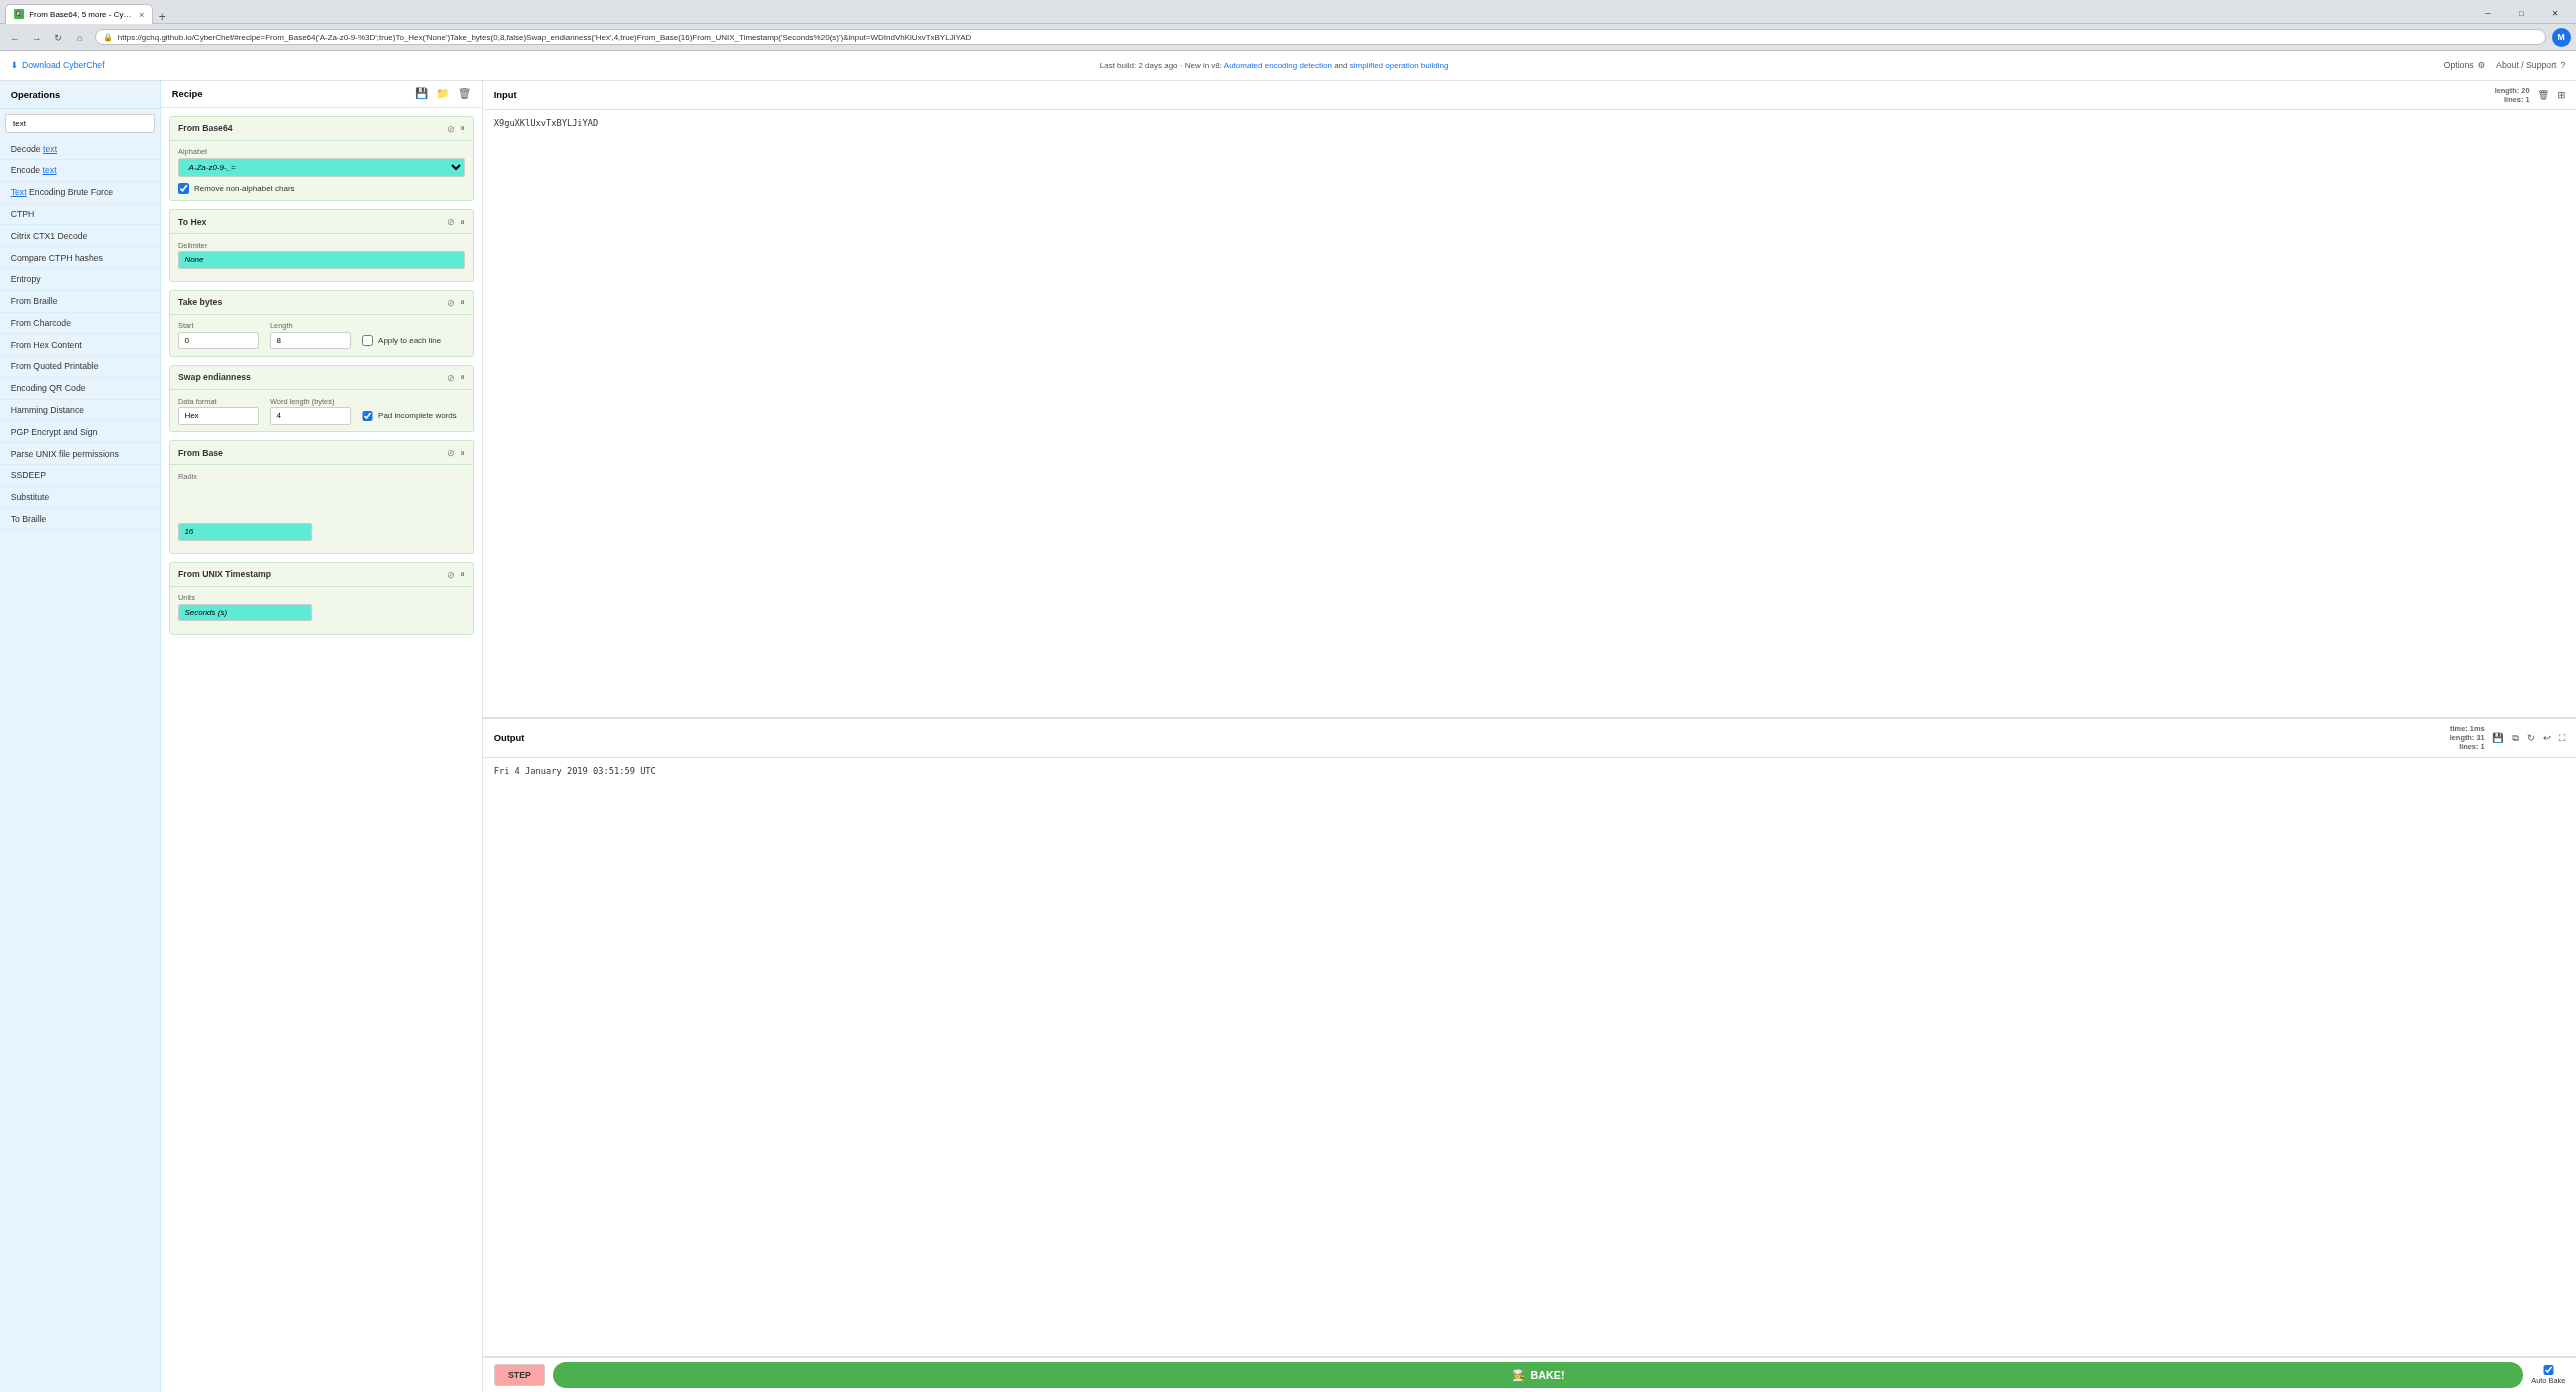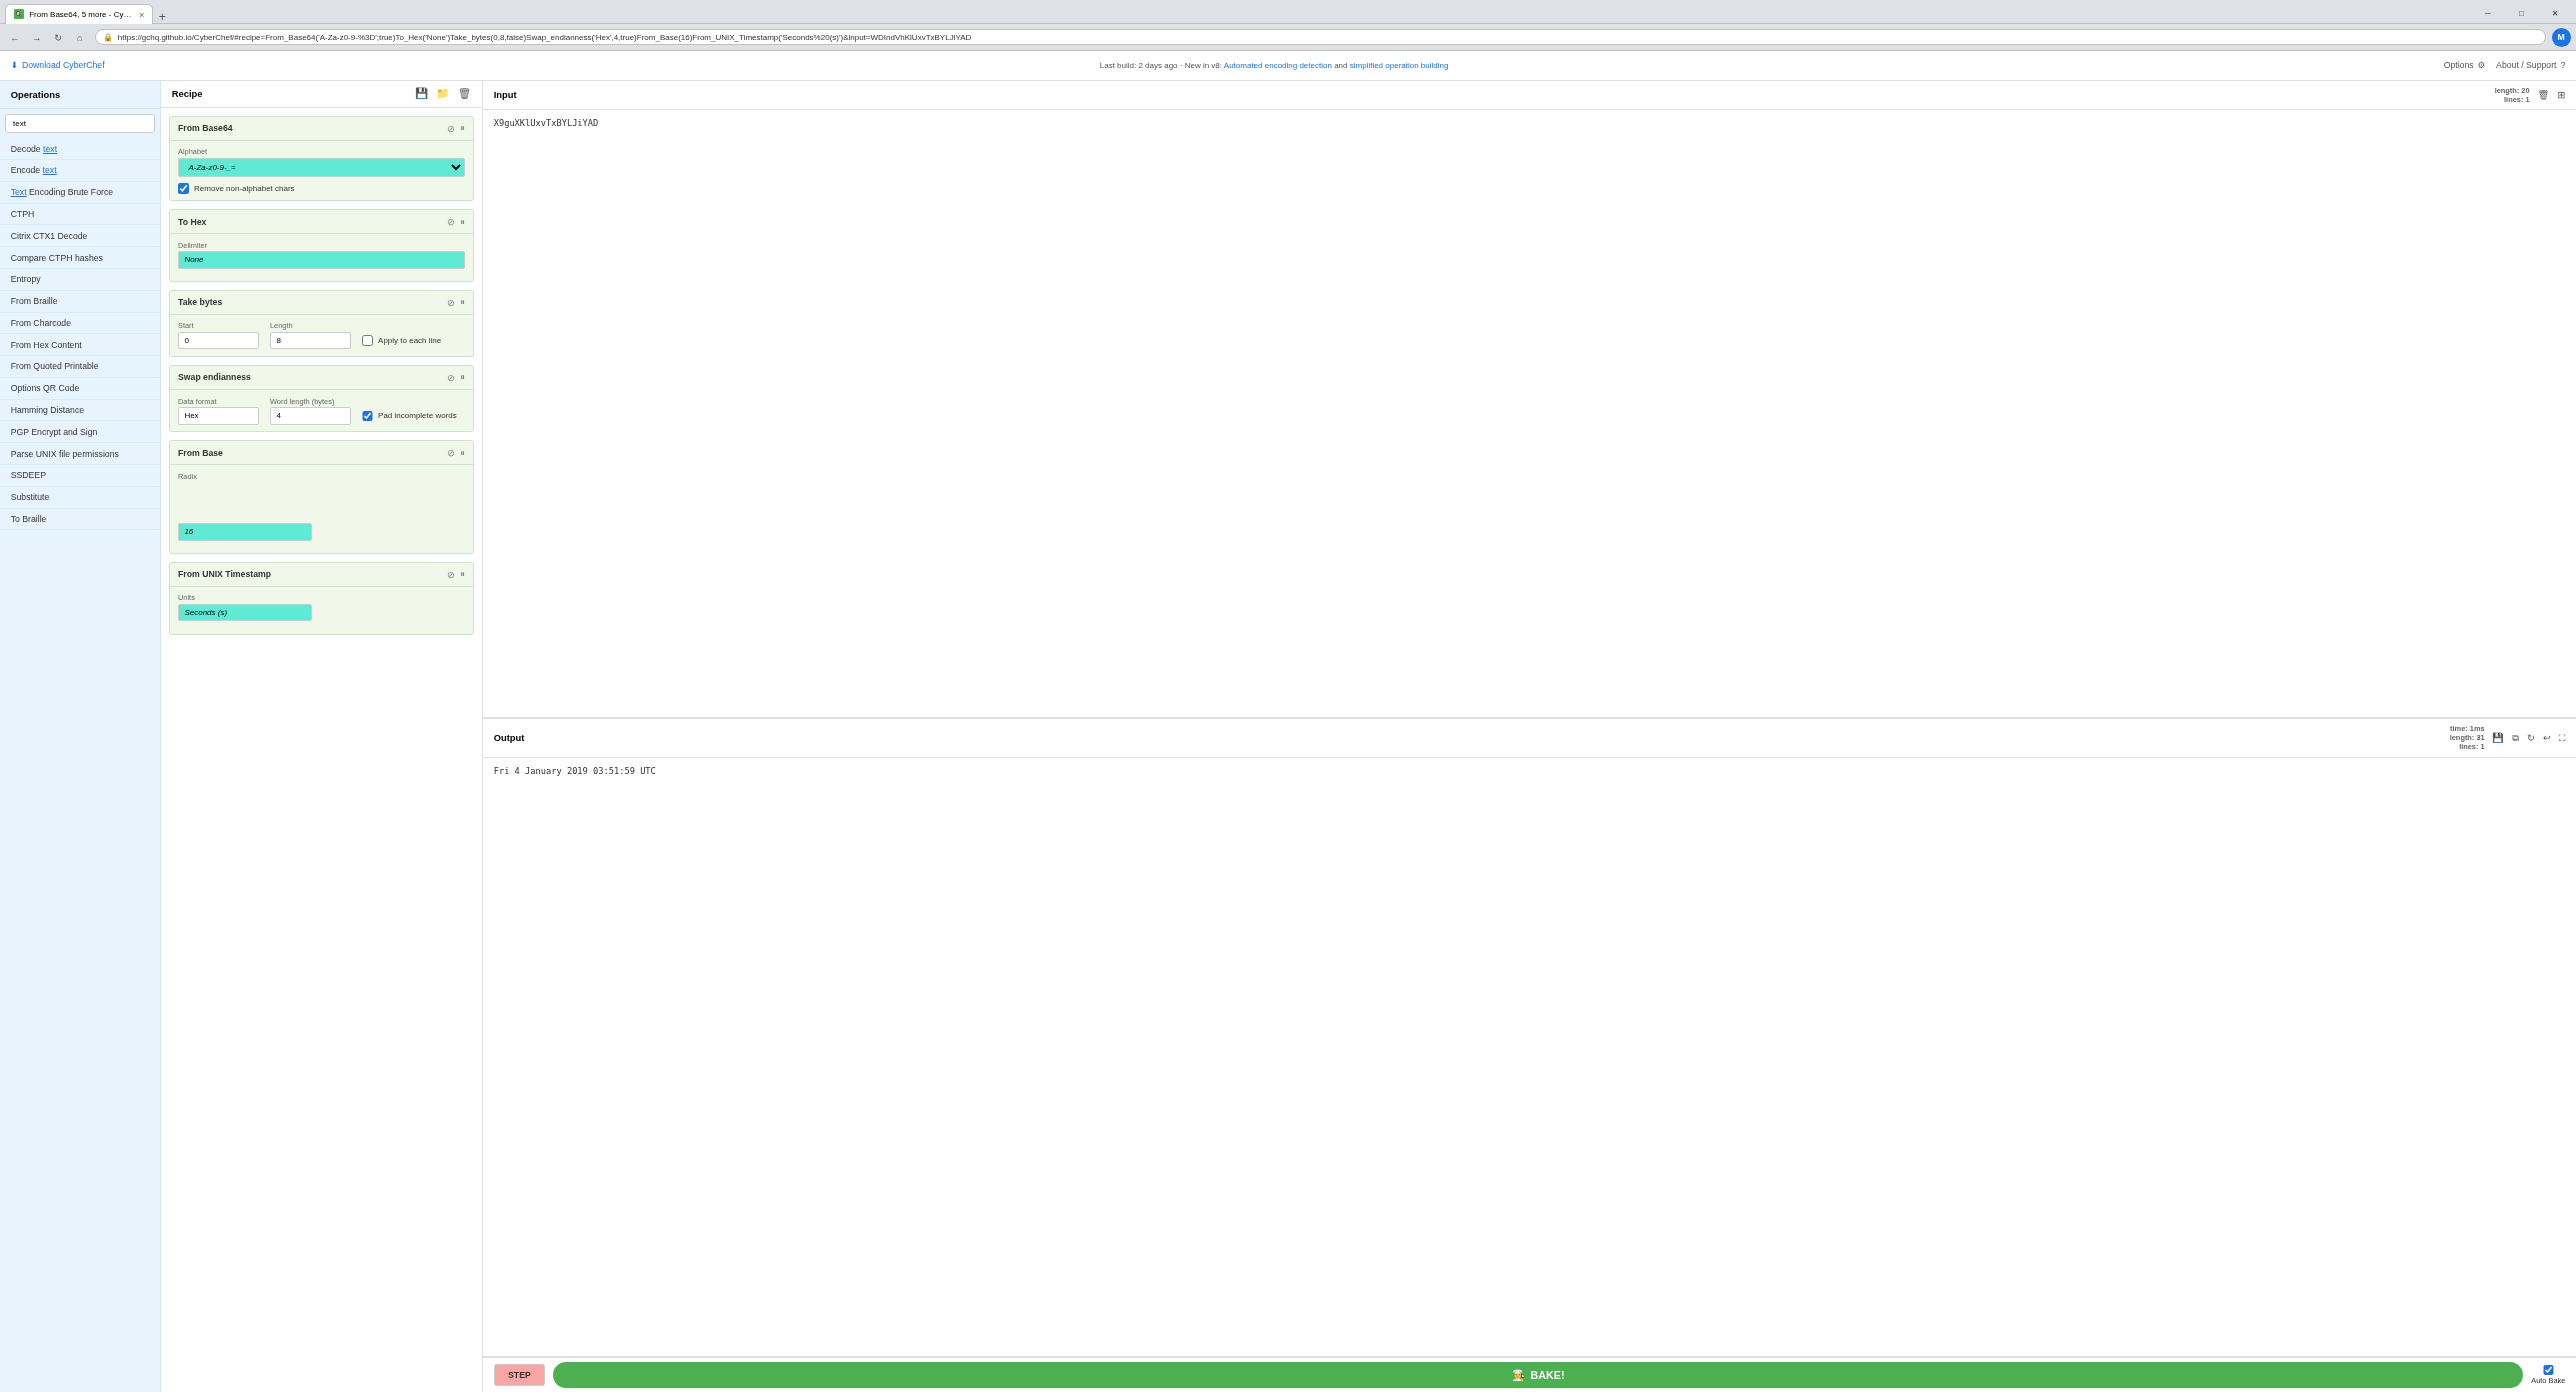--- a/index.html
+++ b/index.html
@@ -304,21 +304,21 @@
         <a style="color:#1a73e8;text-decoration:underline;">Text</a> Encoding Brute Force
       </div>
       <div class="sidebar-item">CTPH</div>
       <div class="sidebar-item">Citrix CTX1 Decode</div>
       <div class="sidebar-item">Compare CTPH hashes</div>
       <div class="sidebar-item">Entropy</div>
       <div class="sidebar-item">From Braille</div>
       <div class="sidebar-item">From Charcode</div>
       <div class="sidebar-item">From Hex Content</div>
       <div class="sidebar-item">From Quoted Printable</div>
-      <div class="sidebar-item">Options QR Code</div>
+      <div class="sidebar-item">Encoding QR Code</div>
       <div class="sidebar-item">Hamming Distance</div>
       <div class="sidebar-item">PGP Encrypt and Sign</div>
       <div class="sidebar-item">Parse UNIX file permissions</div>
       <div class="sidebar-item">SSDEEP</div>
       <div class="sidebar-item">Substitute</div>
       <div class="sidebar-item">To Braille</div>
     </div>
 
     <div class="recipe-panel">
       <div class="recipe-header">

